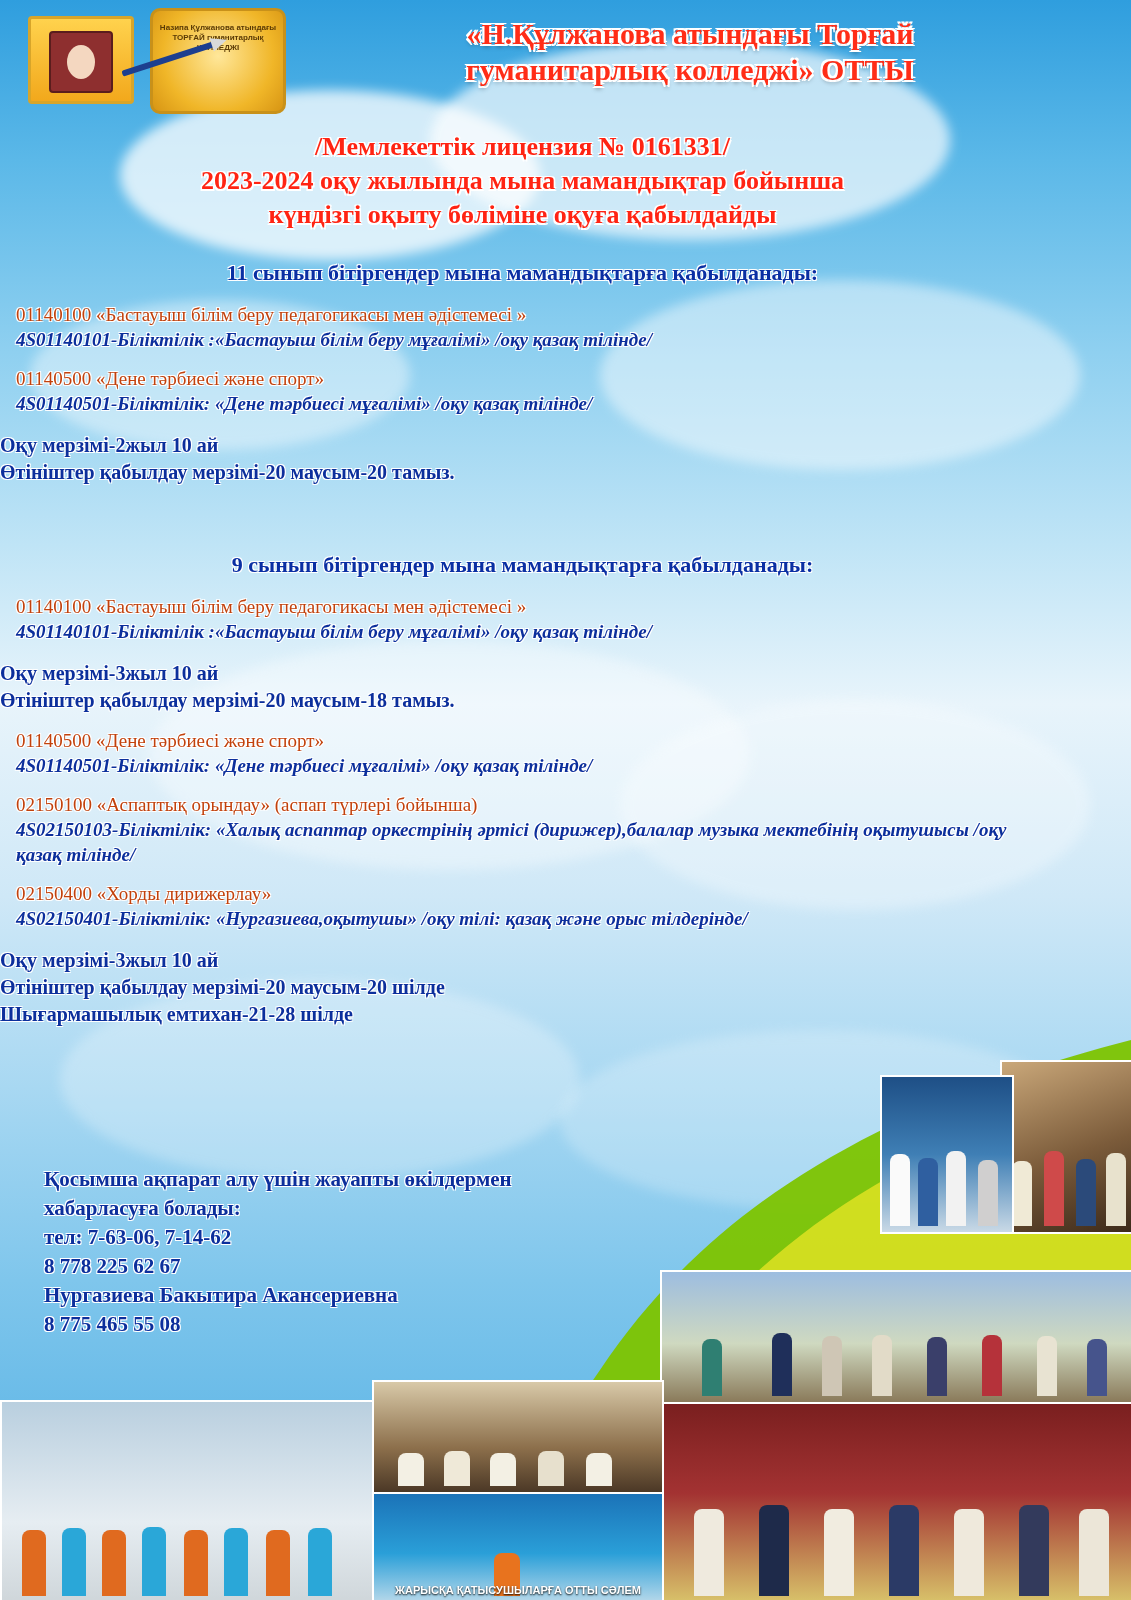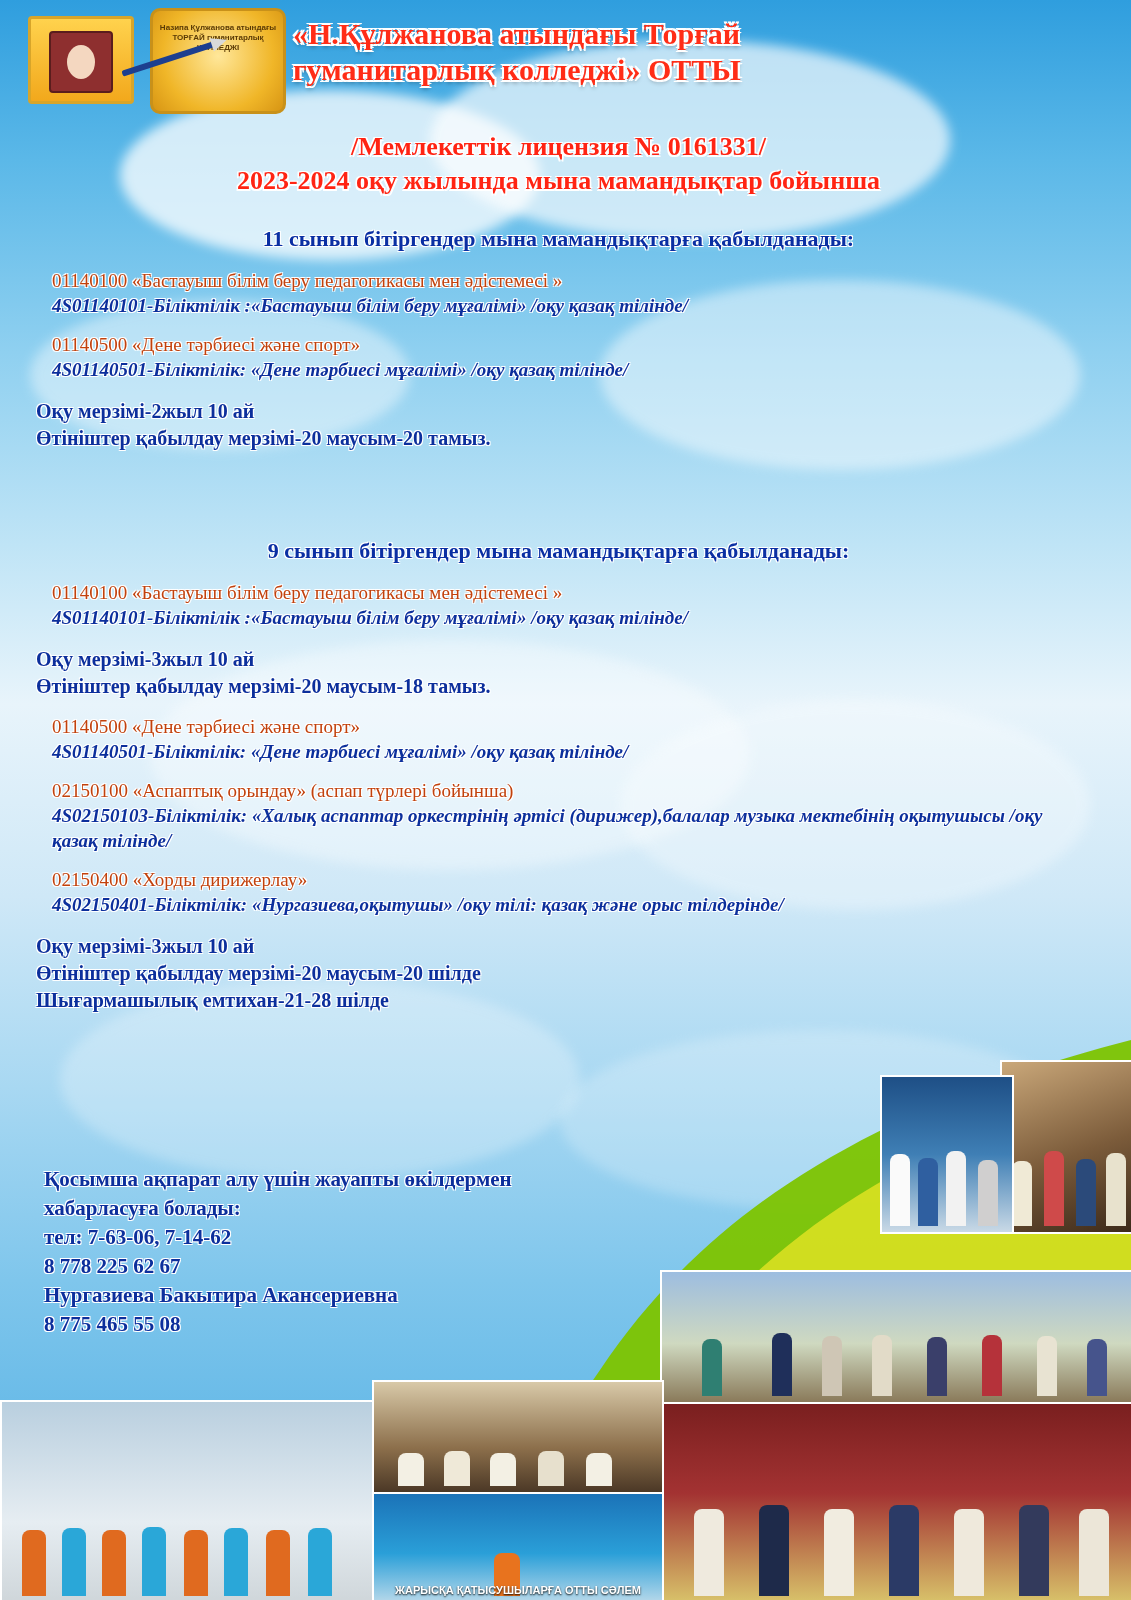--- a/index.html
+++ b/index.html
@@ -21,26 +21,26 @@
 
   
   .header{position:absolute;left:0;top:0;width:1131px;height:112px;}
   .logo{position:absolute;left:28px;top:16px;width:100px;height:82px;border:3px solid #d7a52a;background:linear-gradient(180deg,#ffd24d,#f2a81c);border-radius:4px;overflow:hidden;}
   .logo .face{position:absolute;left:18px;top:12px;width:60px;height:58px;background:#8e2f2f;border:2px solid #5a1d1d;border-radius:4px;}
   .logo .face:after{content:"";position:absolute;left:16px;top:12px;width:28px;height:34px;border-radius:50%;background:#f4d7c0;}
   .emblem{position:absolute;left:150px;top:8px;width:130px;height:100px;background:radial-gradient(circle at 50% 45%,#ffe79a,#f0b628 65%,#d79514 100%);border:3px solid #c8911a;border-radius:10px;}
   .emblem .etext{position:absolute;left:0;right:0;top:12px;text-align:center;color:#5a3a05;font-size:8px;line-height:10px;font-weight:bold;font-family:"Liberation Sans",sans-serif;}
   .pen{position:absolute;left:120px;top:56px;width:96px;height:6px;background:#1d3f8f;transform:rotate(-18deg);border-radius:2px;}
   .pen:after{content:"";position:absolute;right:-14px;top:-4px;border-left:16px solid #d9d9d9;border-top:7px solid transparent;border-bottom:7px solid transparent;}
-  .htitle{position:absolute;left:293px;top:16px;width:820px;text-align:left;color:#ff2d17;
+  .htitle{position:absolute;left:280px;top:16px;width:820px;text-align:center;color:#ff2d17;
     font-size:30px;font-weight:bold;line-height:36px;
     text-shadow:-2px -2px 0 #fff,2px -2px 0 #fff,-2px 2px 0 #fff,2px 2px 0 #fff,0 3px 4px rgba(0,0,0,.35);}
 
   
-  .content{position:absolute;left:0;top:130px;width:1045px;padding-left:36px;}
+  .content{position:absolute;left:0;top:130px;width:1045px;}
   .red-block{color:#ff2413;text-align:center;font-weight:bold;font-size:26px;line-height:34px;
     text-shadow:-1.5px -1.5px 0 #fff,1.5px -1.5px 0 #fff,-1.5px 1.5px 0 #fff,1.5px 1.5px 0 #fff;}
   .sect-head{color:#0a2fa3;font-weight:bold;font-size:22px;line-height:30px;text-align:center;
     text-shadow:-1px -1px 0 #fff,1px -1px 0 #fff,-1px 1px 0 #fff,1px 1px 0 #fff;margin-top:26px;}
   .spec{margin:14px 0 0 16px;}
   .spec .code{color:#c2410c;font-weight:normal;font-size:19px;line-height:25px;
     text-shadow:-1px -1px 0 #fff,1px -1px 0 #fff,-1px 1px 0 #fff,1px 1px 0 #fff;}
   .spec .qual{color:#0c2f9c;font-weight:bold;font-style:italic;font-size:19px;line-height:25px;
     text-shadow:-1px -1px 0 #fff,1px -1px 0 #fff,-1px 1px 0 #fff,1px 1px 0 #fff;}
   .terms{color:#0c2f9c;font-weight:bold;font-size:20px;line-height:27px;text-align:left;margin-top:16px;
@@ -88,39 +88,40 @@
   <div class="htitle">
     <div>«Н.Құлжанова атындағы Торғай</div>
     <div>гуманитарлық колледжі» ОТТЫ</div>
   </div>
 </div>
 
 <div class="content">
   <div class="red-block">
     <div>/Мемлекеттік лицензия № 0161331/</div>
     <div>2023-2024 оқу жылында мына мамандықтар бойынша</div>
+    <div>күндізгі оқыту бөліміне оқуға қабылдайды</div>
   </div>
 
   <div class="sect-head">11 сынып бітіргендер мына мамандықтарға қабылданады:</div>
 
   <div class="spec">
     <div class="code">01140100  «Бастауыш білім беру педагогикасы мен әдістемесі »</div>
     <div class="qual">4S01140101-Біліктілік :«Бастауыш білім беру мұғалімі» /оқу қазақ тілінде/</div>
   </div>
   <div class="spec">
     <div class="code">01140500  «Дене тәрбиесі және спорт»</div>
     <div class="qual">4S01140501-Біліктілік: «Дене тәрбиесі мұғалімі» /оқу қазақ тілінде/</div>
   </div>
 
   <div class="terms">
     <div>Оқу мерзімі-2жыл 10 ай</div>
     <div>Өтініштер қабылдау мерзімі-20 маусым-20 тамыз.</div>
   </div>
 
-  <div class="sect-head" style="margin-top:84px">9 сынып бітіргендер мына мамандықтарға қабылданады:</div>
+  <div class="sect-head" style="margin-top:64px">9 сынып бітіргендер мына мамандықтарға қабылданады:</div>
 
   <div class="spec">
     <div class="code">01140100  «Бастауыш білім беру педагогикасы мен әдістемесі »</div>
     <div class="qual">4S01140101-Біліктілік :«Бастауыш білім беру мұғалімі» /оқу қазақ тілінде/</div>
   </div>
   <div class="terms">
     <div>Оқу мерзімі-3жыл 10 ай</div>
     <div>Өтініштер қабылдау мерзімі-20 маусым-18 тамыз.</div>
   </div>
 

